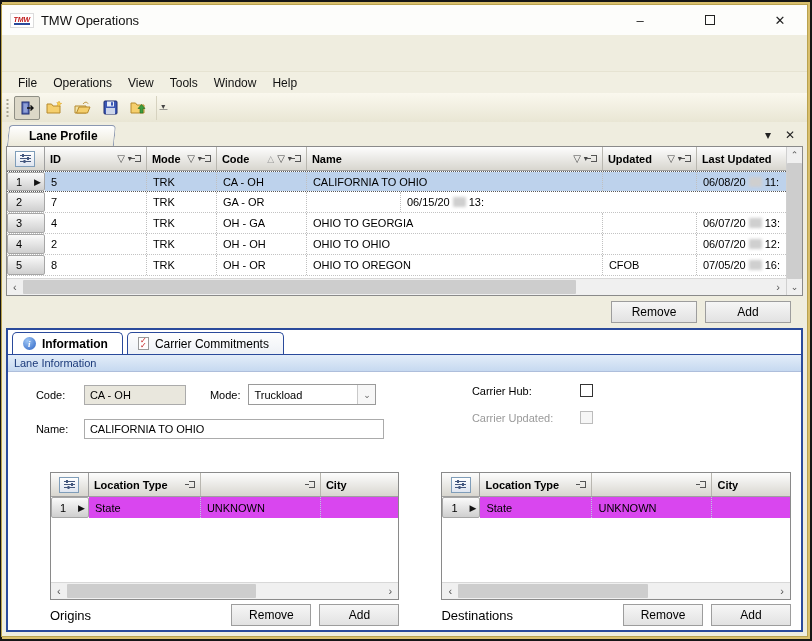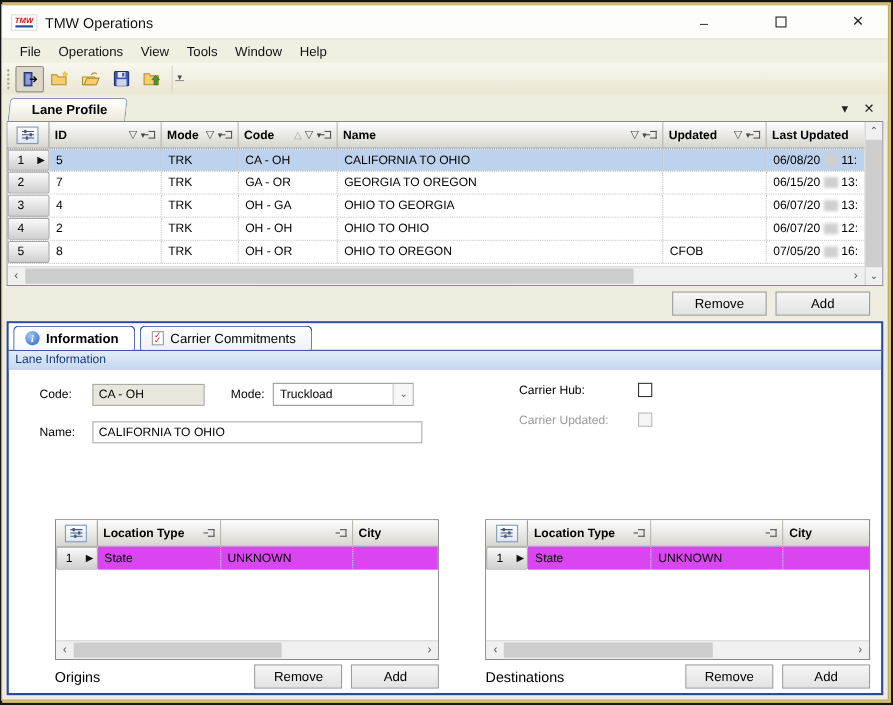--- a/index.html
+++ b/index.html
@@ -12,21 +12,21 @@
   
   .titlebar { height:30px; background:#fdfdfb; display:flex; align-items:center; padding:0 8px; flex:none; }
   .tmw-logo { width:24px; height:15px; background:#fff; border:1px solid #dcdcdc; display:flex; align-items:center; justify-content:center; margin-right:7px; }
   .tmw-logo b { color:#c01818; font-size:7px; font-style:italic; letter-spacing:0; border-bottom:2px solid #2a4a9b; line-height:1; }
   .title-text { font-size:13px; color:#111; }
   .win-controls { margin-left:auto; display:flex; align-items:center; gap:52px; padding-right:10px; }
   .win-btn { width:18px; height:18px; display:flex; align-items:center; justify-content:center; font-size:13px; color:#222; cursor:default; }
   .maxbox { width:10px; height:10px; border:1px solid #222; display:inline-block; }
 
   
-  .menubar { height:22px; background:#f1efe2; display:flex; align-items:center; padding-left:8px; gap:0; flex:none; border-top:1px solid #e6e3d2; }
+  .menubar { height:22px; background:#f1efe2; display:flex; align-items:center; padding-left:8px; gap:0; flex:none; border-top:1px solid #e6e3d2;margin-top:36px; }
   .menu-item { padding:2px 8px; font-size:12px; color:#111; }
 
   
   .toolbar { height:29px; background:linear-gradient(#faf8ee,#e9e6d4); display:flex; align-items:center; padding-left:3px; flex:none; }
   .grip { width:5px; height:20px; margin-right:4px;
           background-image:radial-gradient(circle,#a8a592 1px,transparent 1.2px);
           background-size:4px 4px; background-position:center; }
   .tbtn { width:26px; height:24px; display:flex; align-items:center; justify-content:center; border:1px solid transparent; border-radius:2px; margin-right:2px; }
   .tbtn.pressed { background:#dcd8c8; border-color:#8f8f85; }
   .tbtn svg { display:block; }
@@ -284,21 +284,20 @@
               </div>
         </div>
         <div class="grow">
           <div class="rowhdr">
                 <span>2</span>
                 <span class="rowarrow">▶</span>
               </div>
           <div class="c w-id">7</div>
           <div class="c w-mode">TRK</div>
           <div class="c w-code">GA - OR</div>
-          <div class="c w-name">GEORGIA TO OREGON</div>
           <div class="c w-upd"></div>
           <div class="c w-last" style="border-right:none">
                 <span>06/15/20</span>
                 <span class="redact"></span>
                 <span>13:</span>
               </div>
         </div>
         <div class="grow">
           <div class="rowhdr">
                 <span>3</span>

